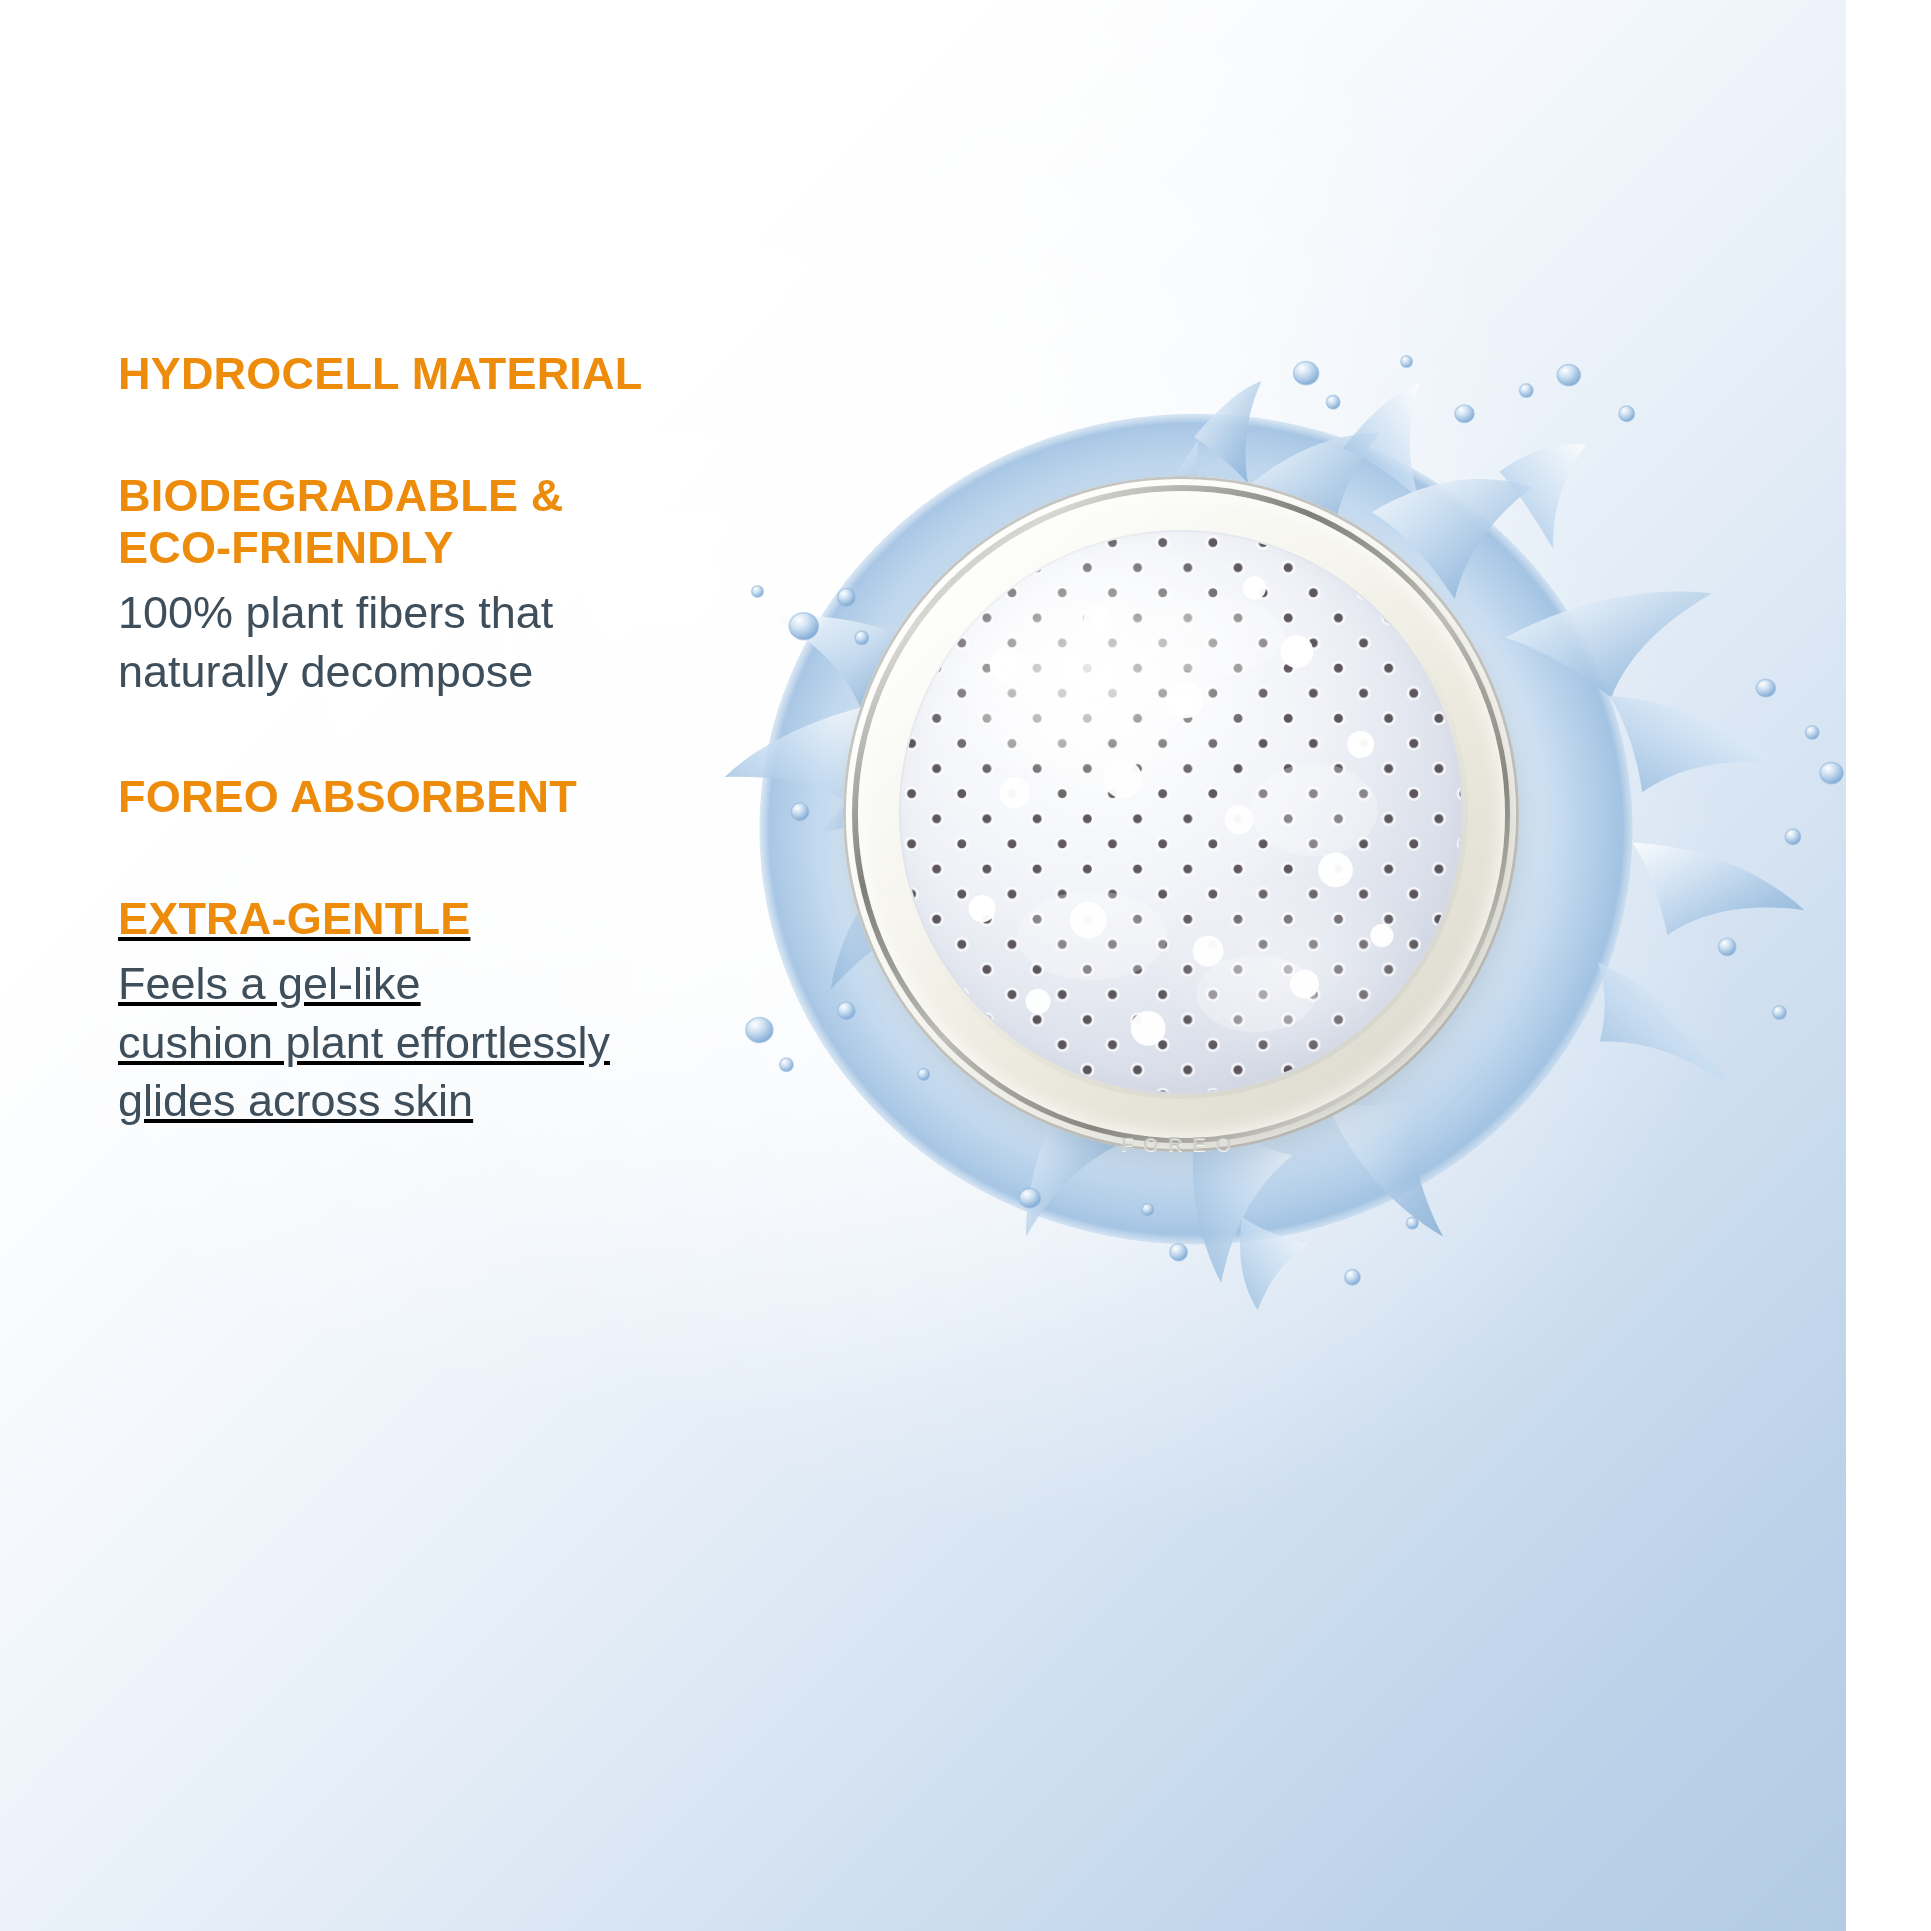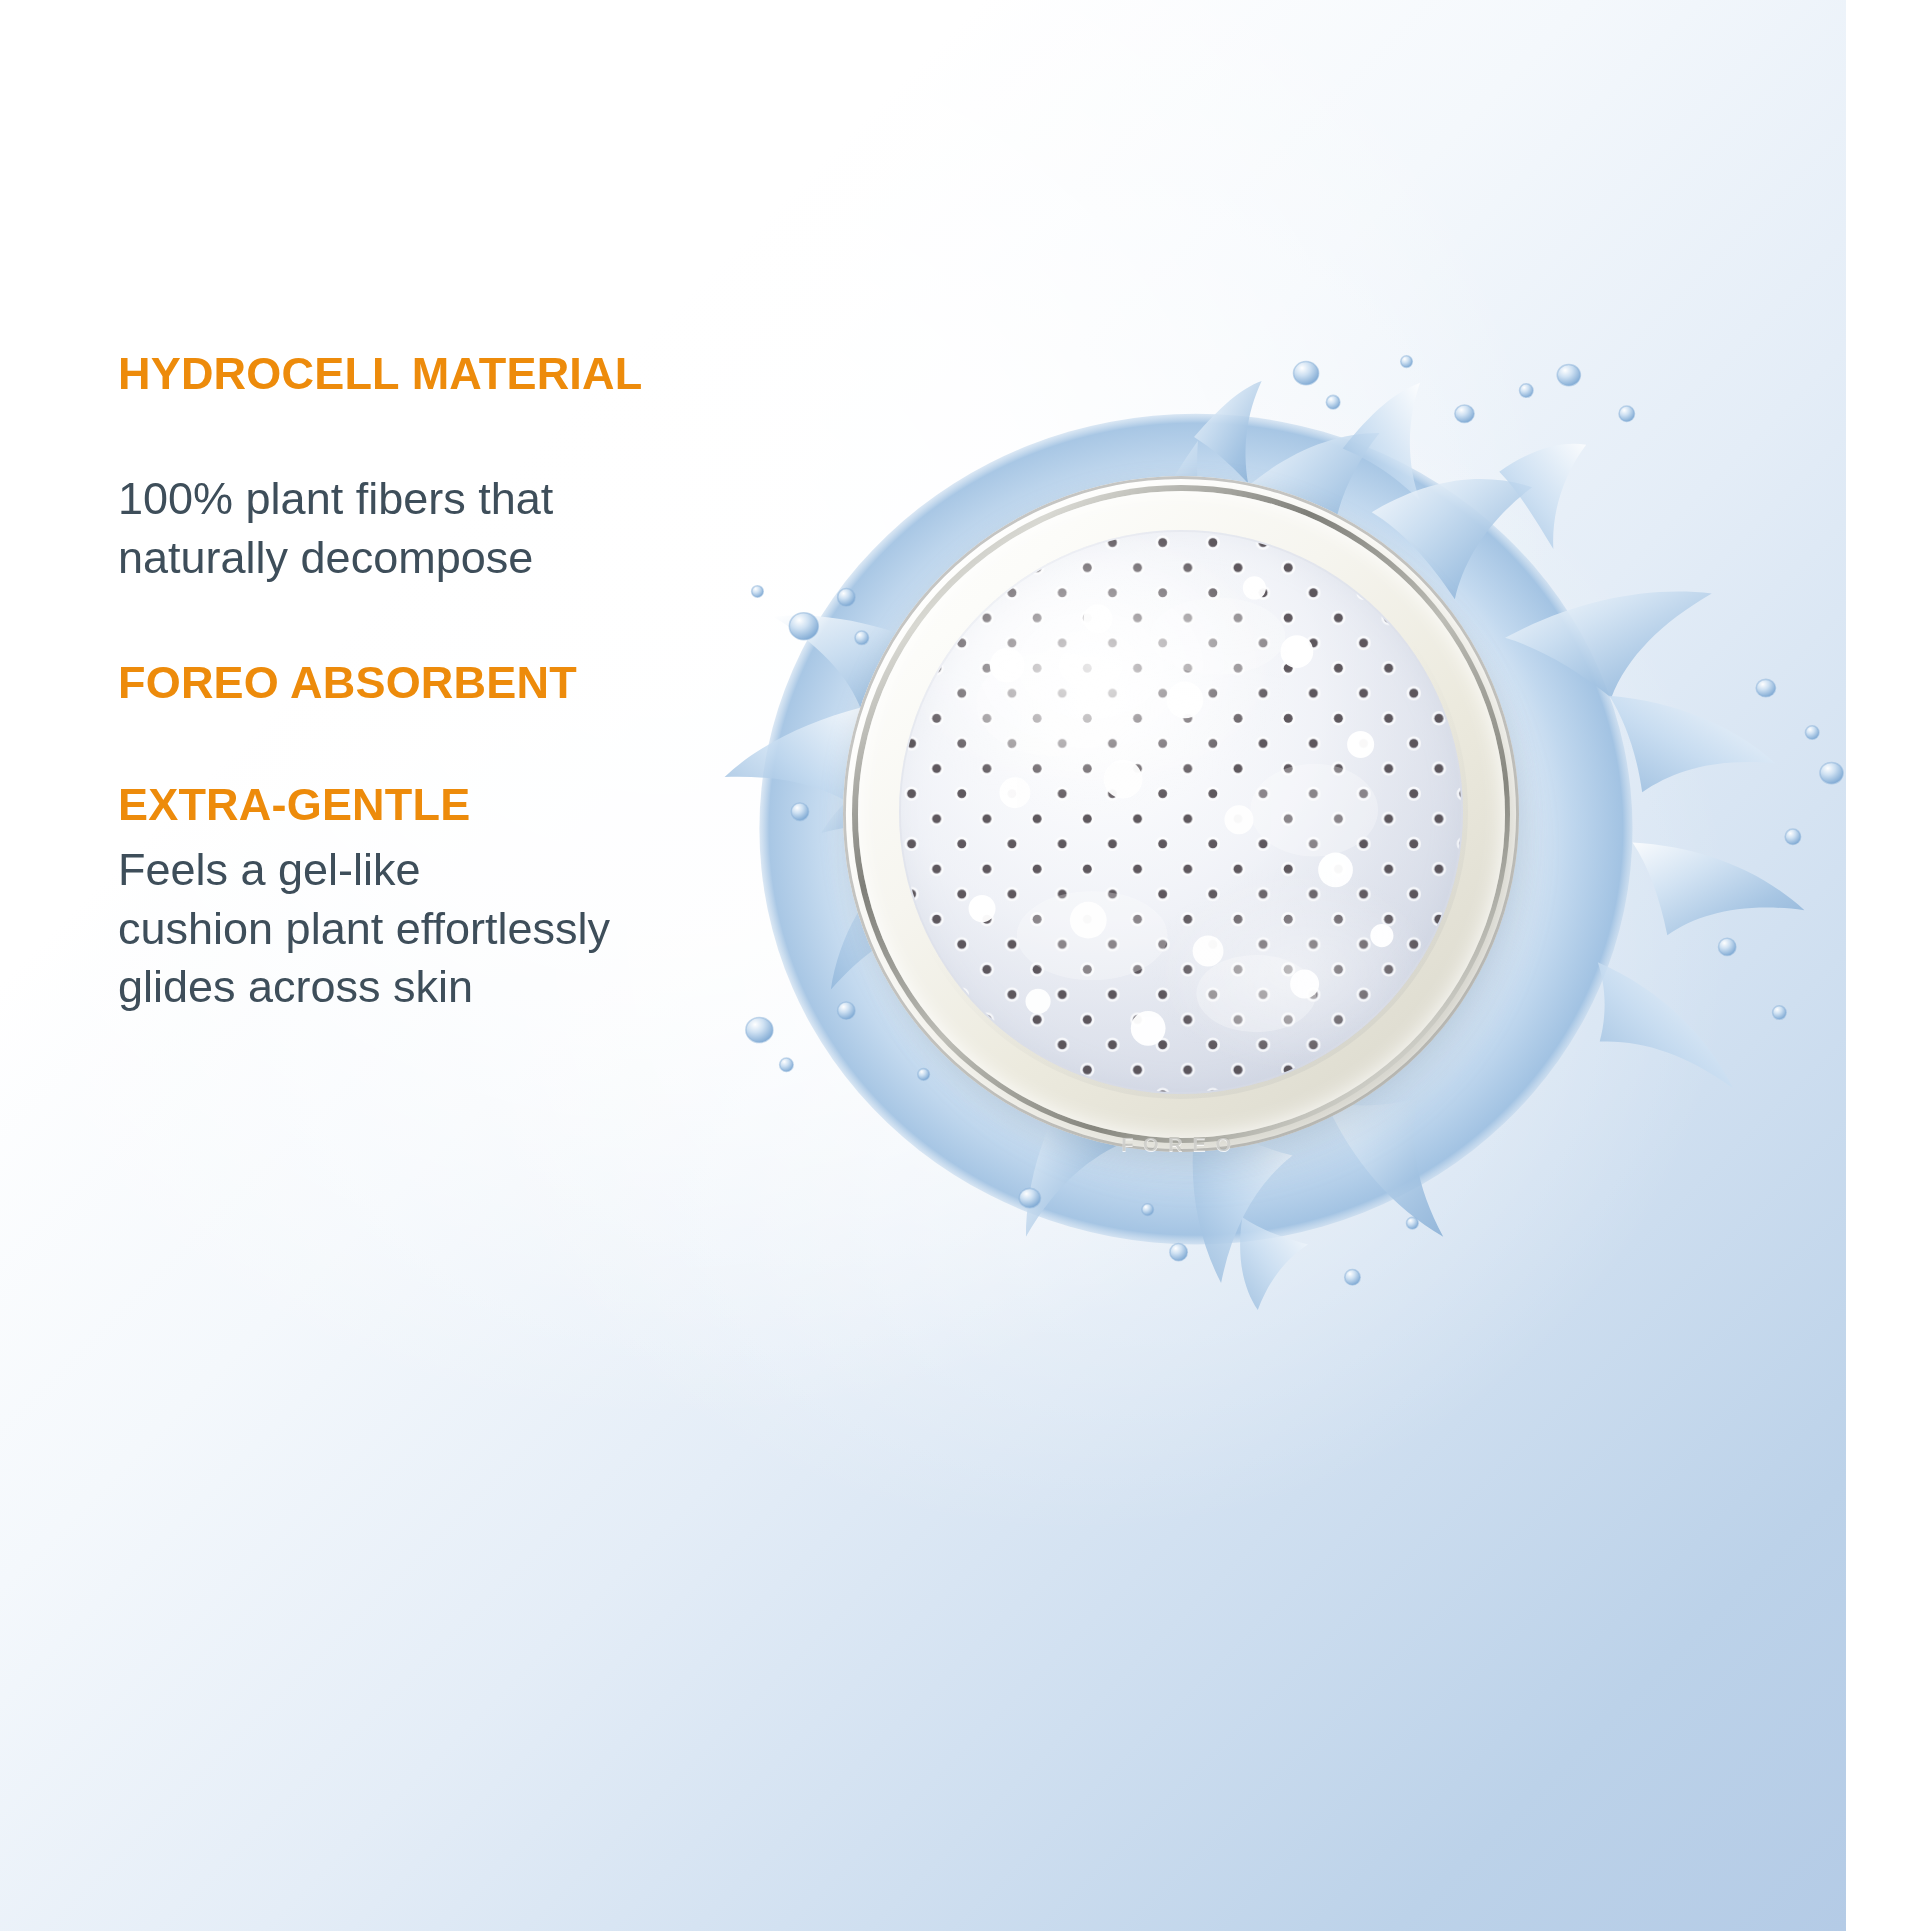--- a/index.html
+++ b/index.html
@@ -22,21 +22,21 @@
   .bg-glow2{
     position:absolute;inset:0;
     background:radial-gradient(ellipse 48% 42% at 58% 48%,rgba(255,255,255,0.75) 0%,rgba(255,255,255,0.25) 50%,rgba(255,255,255,0) 75%);
   }
 
   
   .features{
     position:absolute;left:118px;top:348px;width:676px;
   }
   .feature{margin-bottom:70px;}
-  .feature:last-child{margin-bottom:0;}
+  .feature:last-child{margin-bottom:0;text-decoration:underline;}
   .f-title{
     color:#ED8B0B;
     font-size:45px;
     font-weight:bold;
     letter-spacing:0.2px;
     line-height:1.16;
     margin:0 0 9.7px 0;
     white-space:pre-line;
   }
   .f-body{
@@ -124,20 +124,22 @@
   <div class="bg-glow"></div>
   <div class="bg-glow2"></div>
 
   <div class="features">
 
     <div class="feature">
       <p class="f-title">HYDROCELL MATERIAL</p>
     </div>
 
     <div class="feature">
+      <p class="f-title">BIODEGRADABLE &amp;
+ECO-FRIENDLY</p>
       <p class="f-body">100% plant fibers that
 naturally decompose</p>
     </div>
 
     <div class="feature">
       <p class="f-title">FOREO ABSORBENT</p>
     </div>
 
     <div class="feature">
       <p class="f-title">EXTRA-GENTLE</p>

